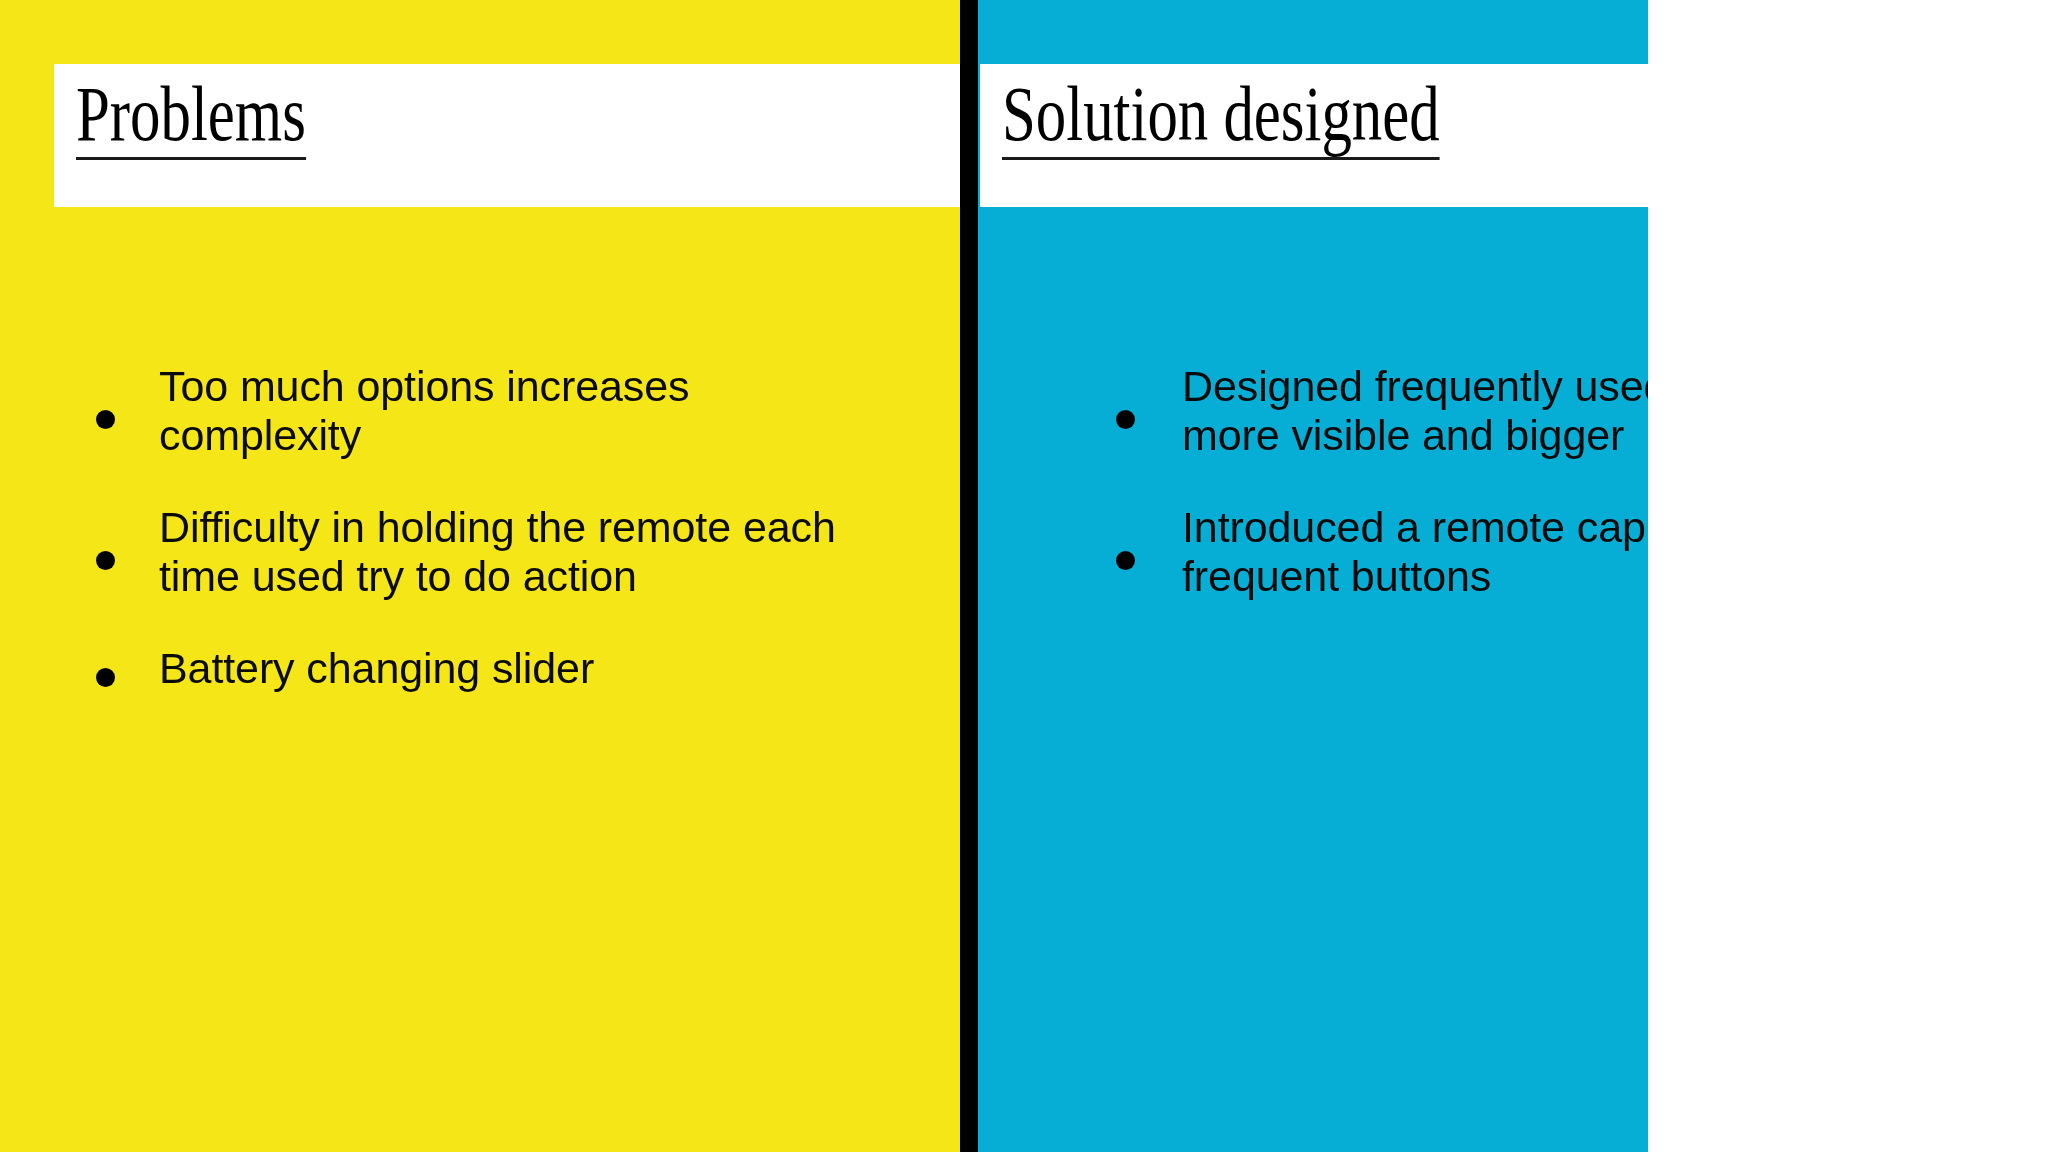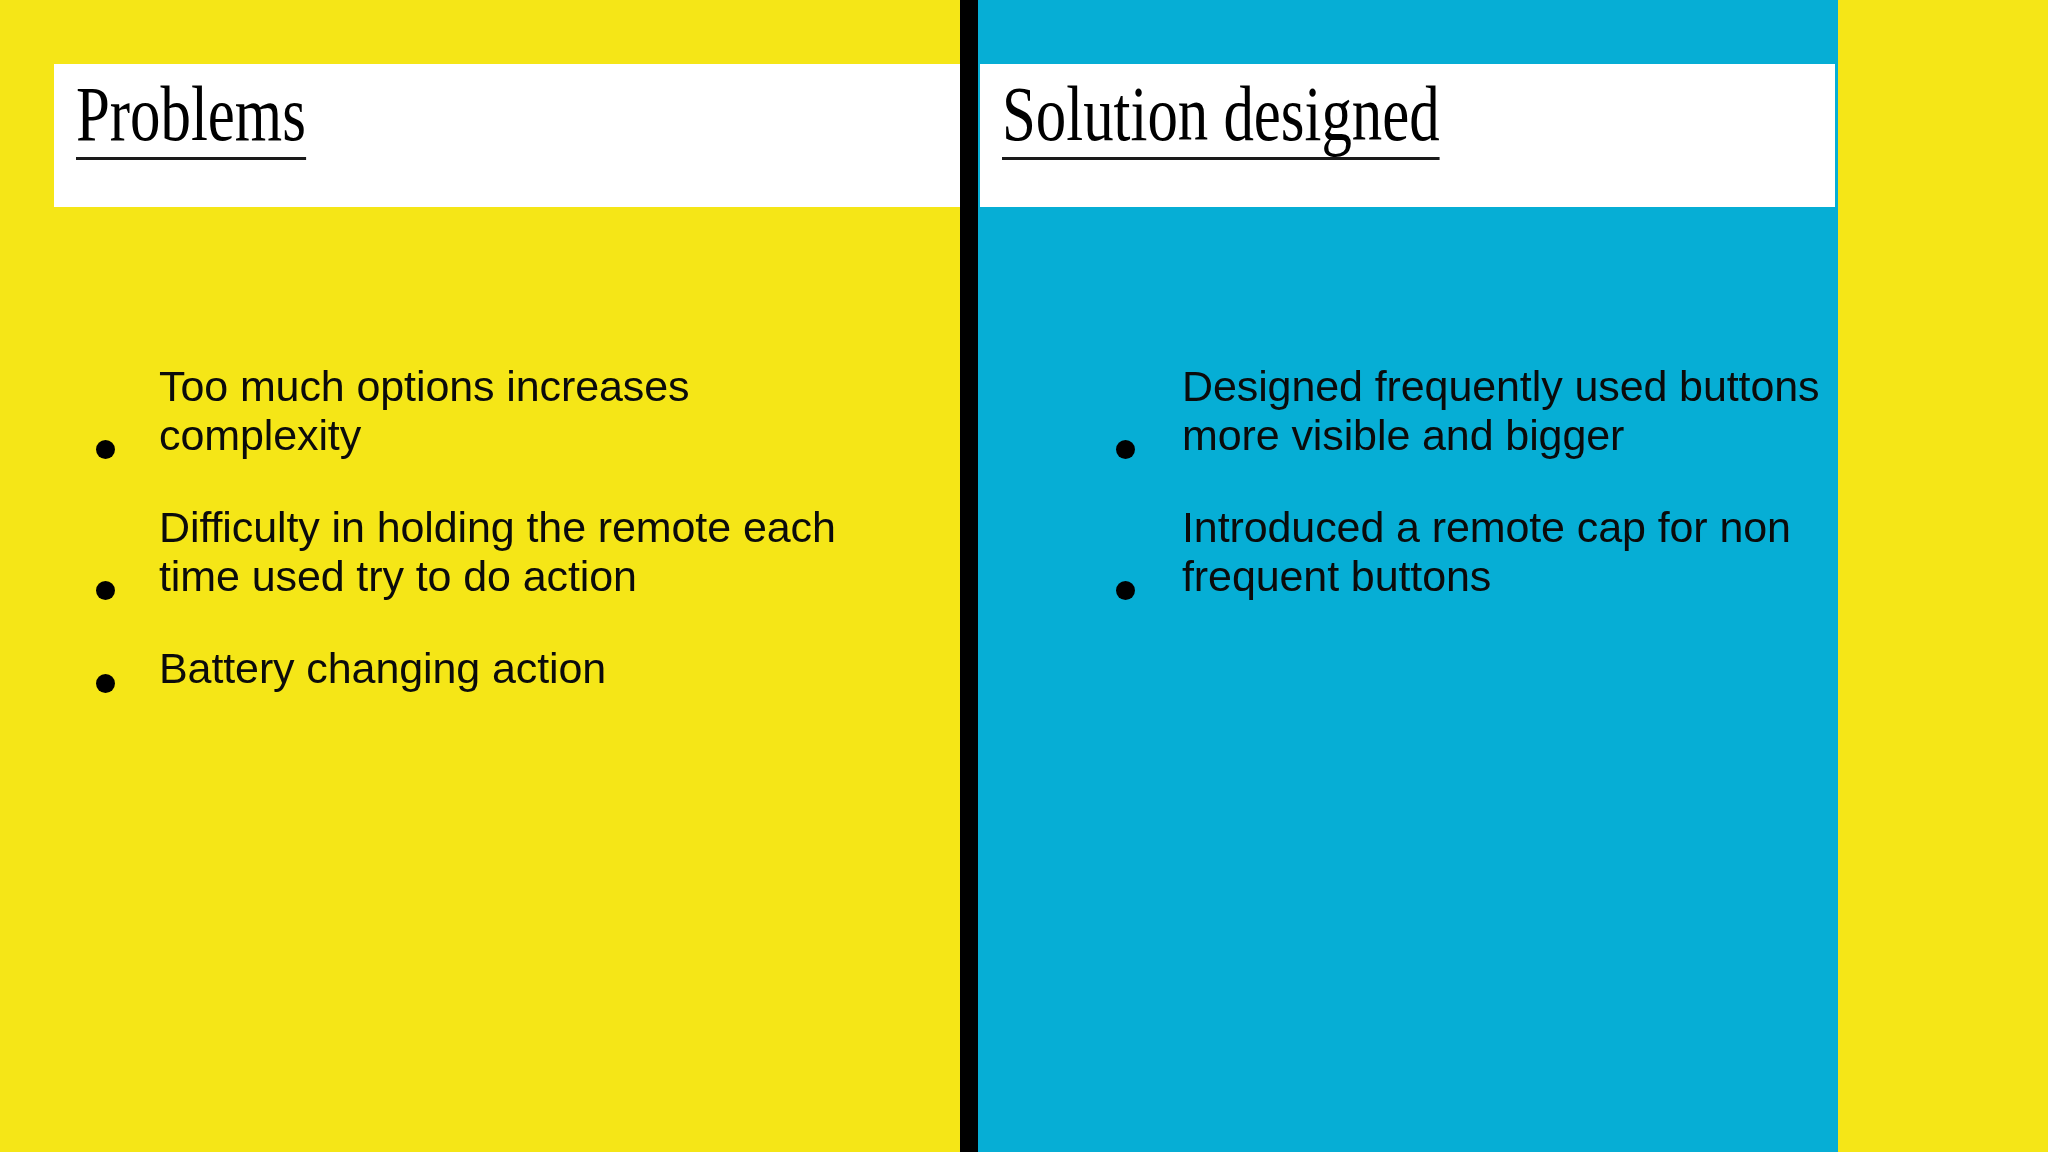--- a/index.html
+++ b/index.html
@@ -4,21 +4,21 @@
 <title>Problems / Solution designed</title>
 <style>
   html, body {
     margin: 0;
     padding: 0;
     background: #ffffff;
   }
 
   #slide {
     position: relative;
-    width: 2048px;
+    width: 1648px;
     height: 1152px;
     overflow: hidden;
     background: #f9a8d4;
     font-family: "Liberation Sans", sans-serif;
   }
 
   
   .panel-yellow-left {
     position: absolute;
     left: 0;
@@ -111,21 +111,21 @@
     width: 740px;
   }
 
   .bullet-column.right {
     left: 1116px;
     width: 720px;
   }
 
   .bullet-item {
     display: flex;
-    align-items: flex-end;
+    align-items: center;
     margin-bottom: 44px;
   }
 
   .bullet-marker {
     flex: 0 0 auto;
     width: 19px;
     height: 19px;
     border-radius: 50%;
     background: #000000;
     margin-top: 18px;
@@ -168,21 +168,21 @@
     <div class="bullet-item">
       <span class="bullet-marker"></span>
       <span class="bullet-text">Too much options increases complexity</span>
     </div>
     <div class="bullet-item">
       <span class="bullet-marker"></span>
       <span class="bullet-text">Difficulty in holding the remote each time used try to do action</span>
     </div>
     <div class="bullet-item">
       <span class="bullet-marker"></span>
-      <span class="bullet-text">Battery changing action</span>
+      <span class="bullet-text">Battery changing slider</span>
     </div>
   </div>
 
   <div class="bullet-column right">
     <div class="bullet-item">
       <span class="bullet-marker"></span>
       <span class="bullet-text">Designed frequently used buttons more visible and bigger</span>
     </div>
     <div class="bullet-item">
       <span class="bullet-marker"></span>

